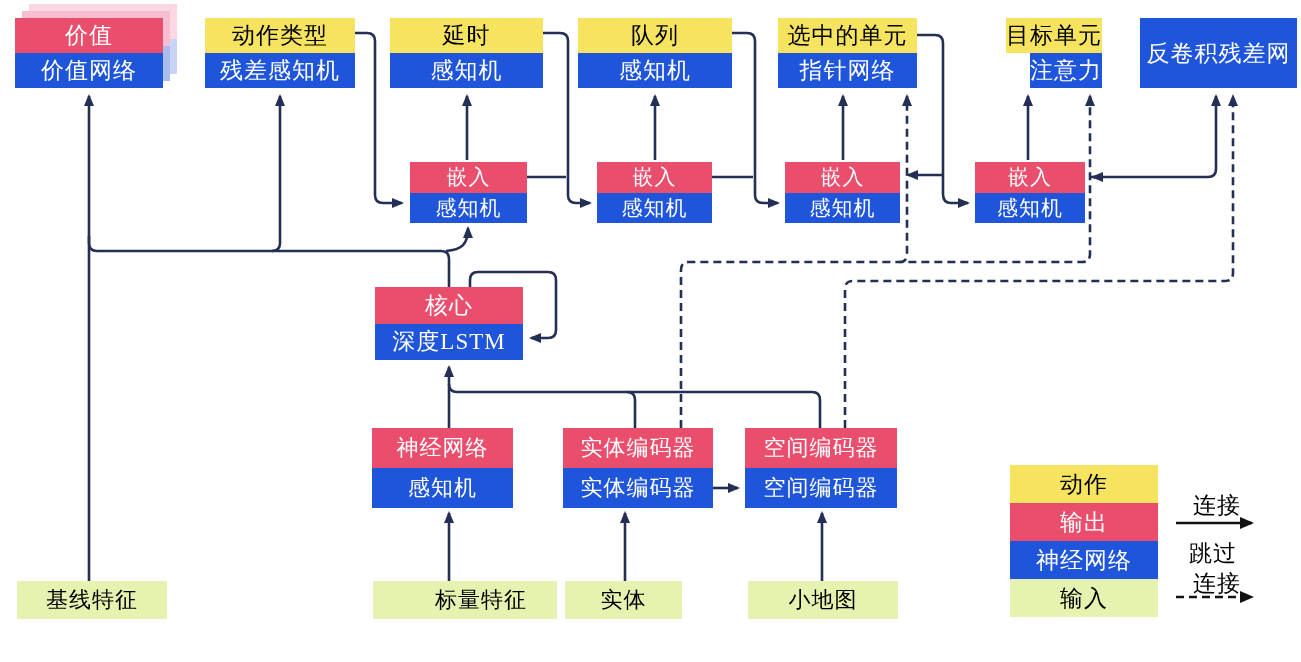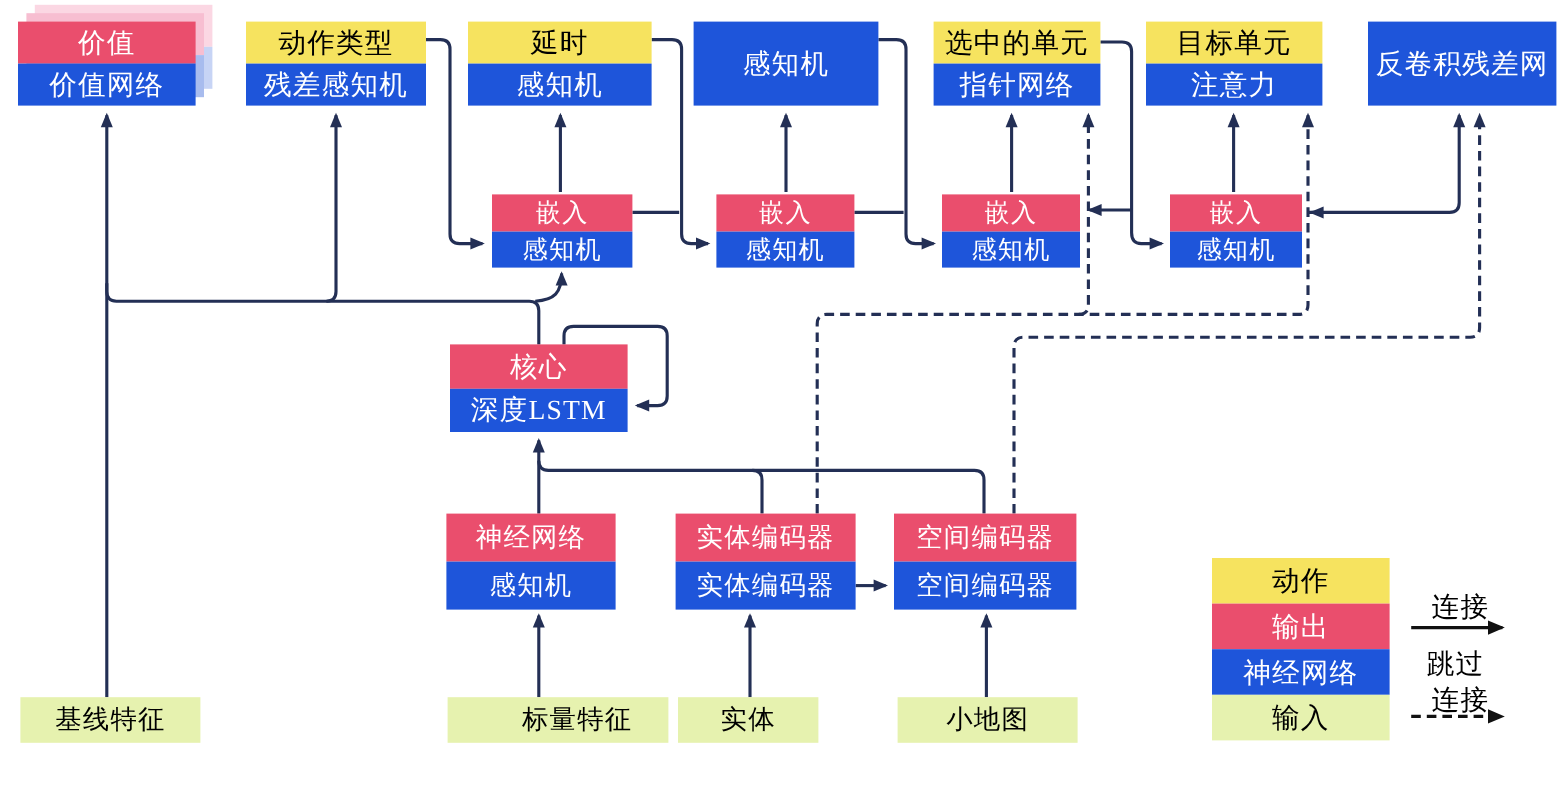--- a/index.html
+++ b/index.html
@@ -89,27 +89,28 @@
   </div>
   <div class="node fs23" style="left:205px;top:18px;width:150px;height:70px;">
     <div class="row yellow">动作类型</div>
     <div class="row bluerow">残差感知机</div>
   </div>
   <div class="node fs23" style="left:390px;top:18px;width:153px;height:70px;">
     <div class="row yellow">延时</div>
     <div class="row bluerow">感知机</div>
   </div>
   <div class="node fs23" style="left:578px;top:18px;width:154px;height:70px;">
+    <div class="row yellow">队列</div>
     <div class="row bluerow">感知机</div>
   </div>
   <div class="node fs23" style="left:778px;top:18px;width:139px;height:70px;">
     <div class="row yellow">选中的单元</div>
     <div class="row bluerow">指针网络</div>
   </div>
-  <div class="node fs23" style="left:955px;top:18px;width:147px;height:70px;">
+  <div class="node fs23" style="left:955px;top:18px;width:147px;height:70px;align-items:flex-end;">
     <div class="row yellow">目标单元</div>
     <div class="row bluerow">注意力</div>
   </div>
   <div class="node fs23" style="left:1140px;top:18px;width:157px;height:70px;">
     <div class="row bluerow">反卷积残差网</div>
   </div>
 
   <div class="node fs21" style="left:410px;top:162px;width:117px;height:61px;">
     <div class="row redrow">嵌入</div>
     <div class="row bluerow">感知机</div>

